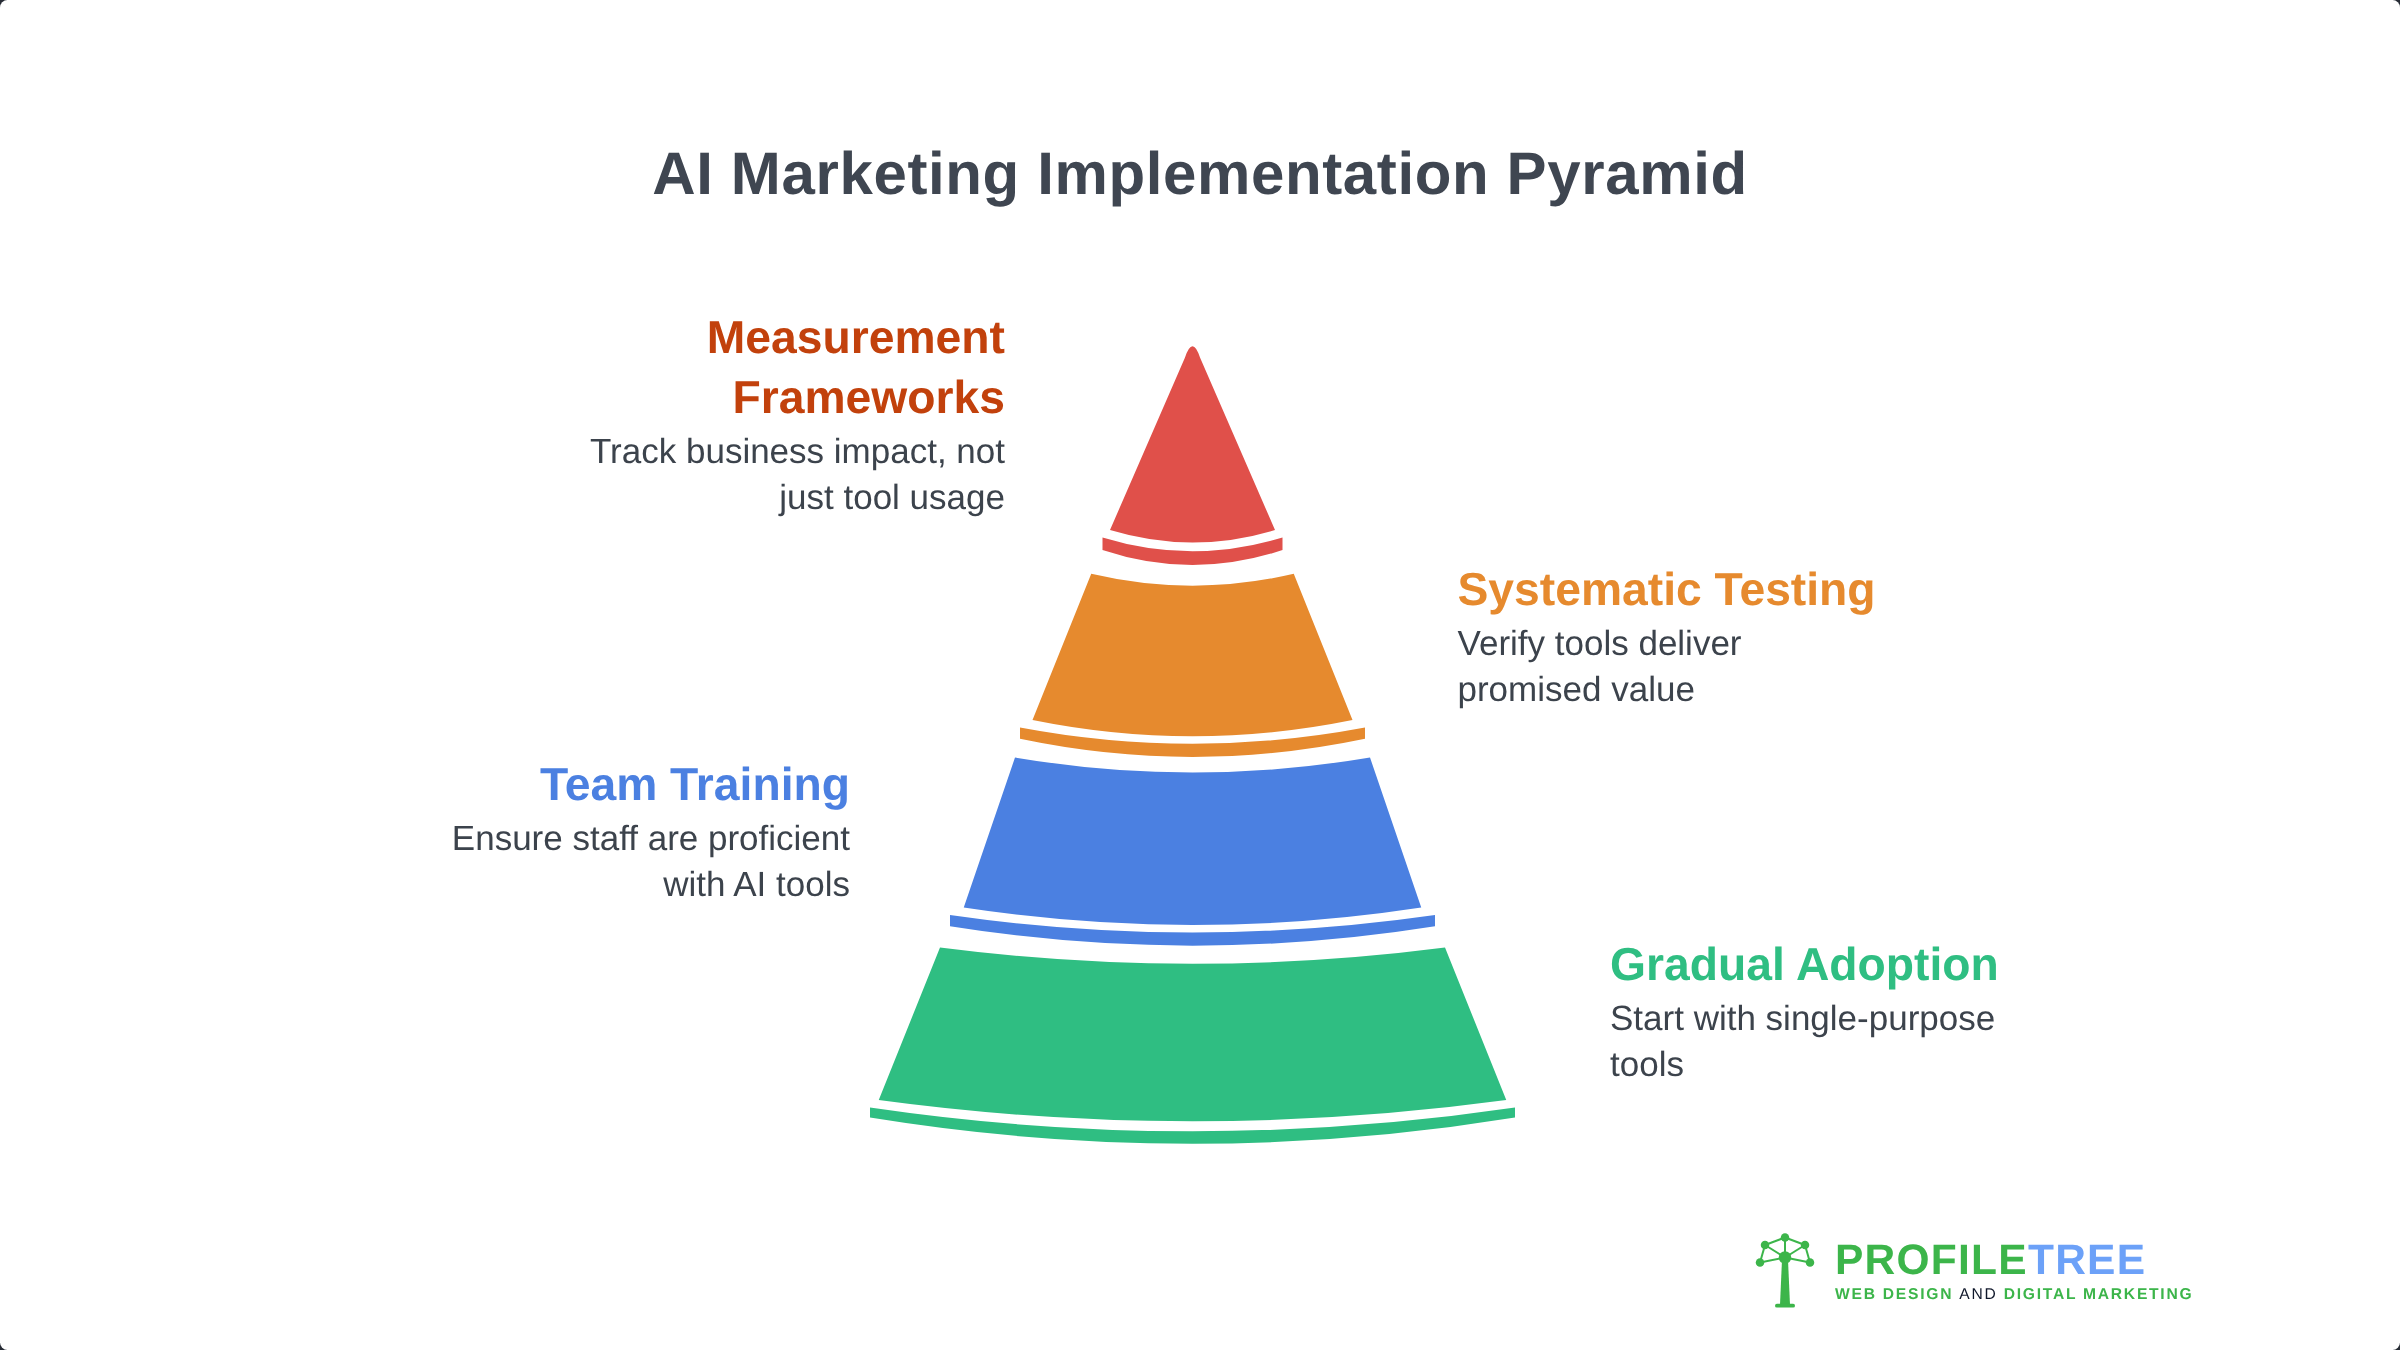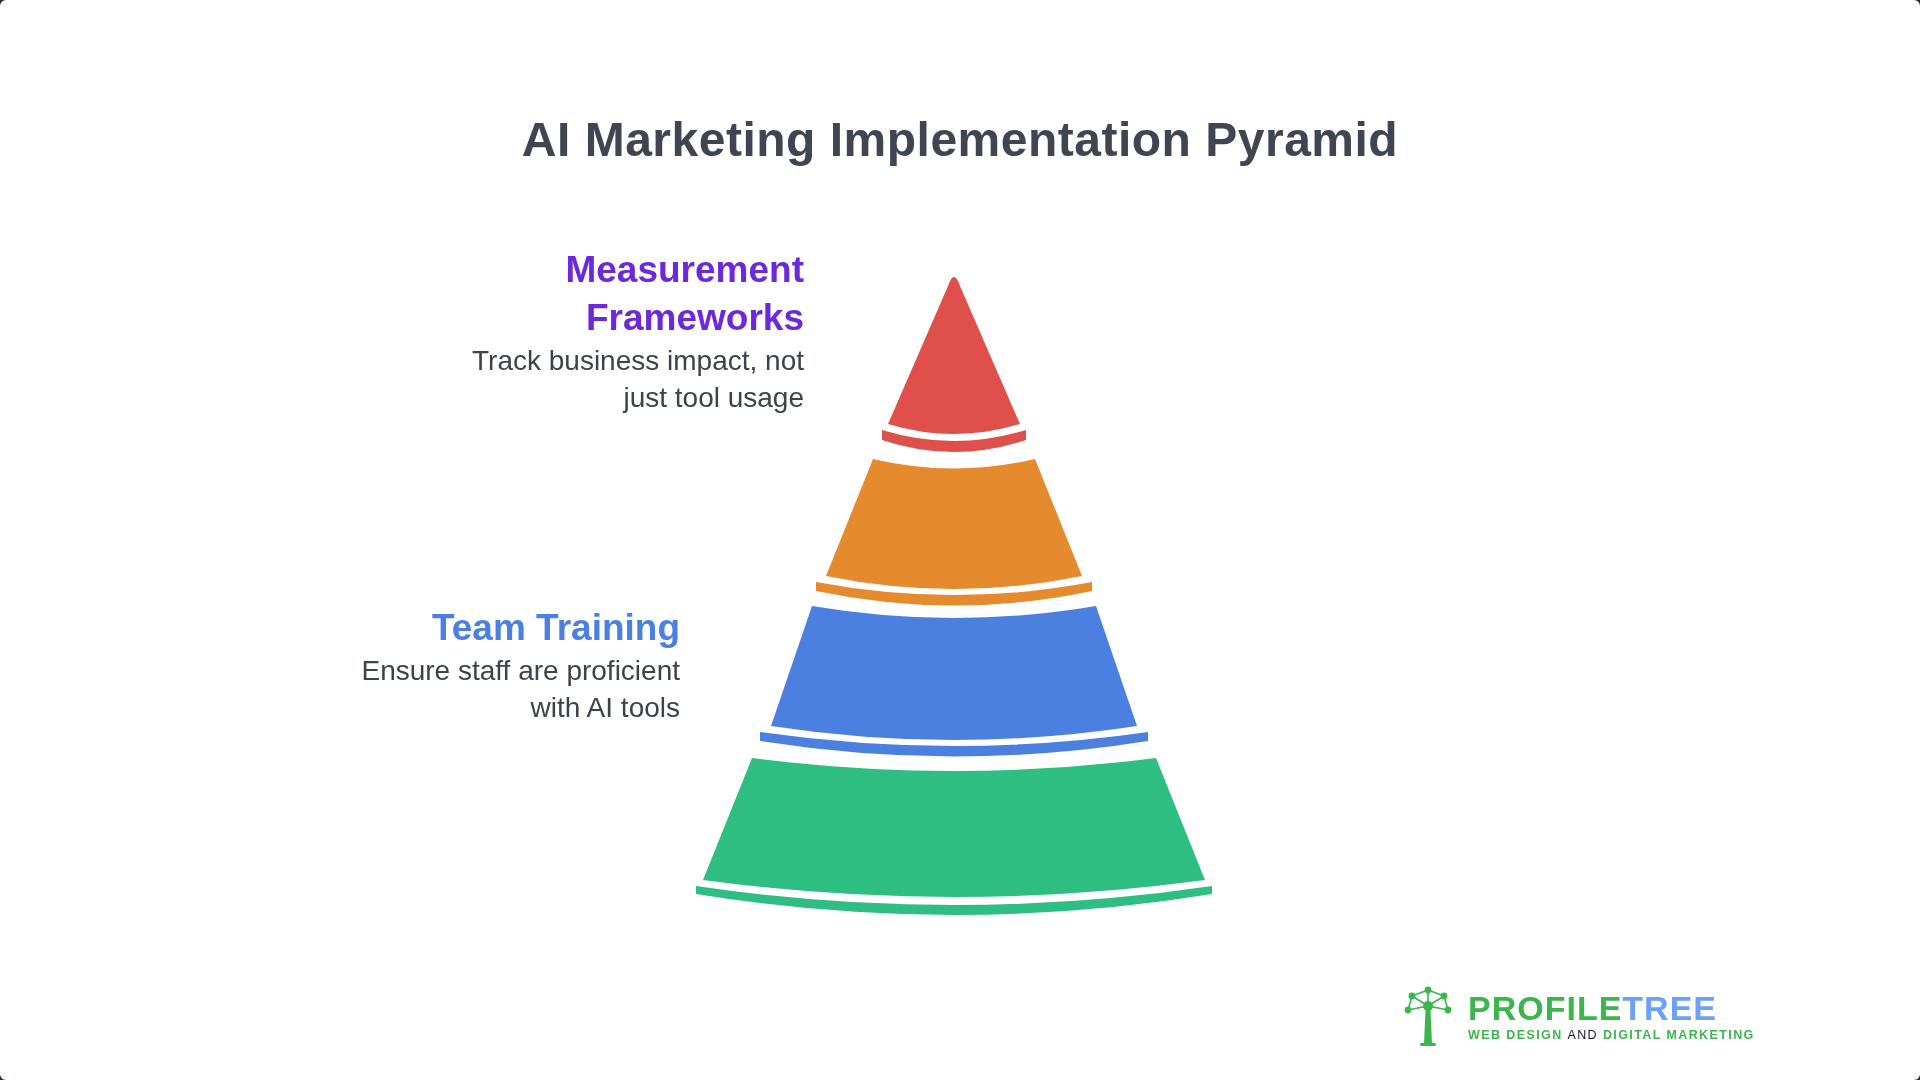--- a/index.html
+++ b/index.html
@@ -80,41 +80,59 @@
     <path d="M816,582 Q954,608 1092,582 L1092,591 Q954,620 816,591 Z" style="fill: rgb(230, 138, 46);"></path>
 
     <path d="M812,606 Q954,630 1096,606 L1137,726 Q954,754 771,726 Z" style="fill: rgb(75, 128, 225);"></path>
     <path d="M760,732 Q954,760 1148,732 L1148,741 Q954,772 760,741 Z" style="fill: rgb(75, 128, 225);"></path>
 
     <path d="M752,758 Q954,784 1156,758 L1205,880 Q954,914 703,880 Z" style="fill: rgb(47, 190, 130);"></path>
     <path d="M696,886 Q954,924 1212,886 L1212,894 Q954,936 696,894 Z" style="fill: rgb(47, 190, 130);"></path>
   </svg>
 
   <div class="label-block align-right lbl-measurement">
-    <div class="level-heading" style="color: #6d28d9;">
+    <div class="level-heading" style="color: #c2410c;">
       <div>Measurement</div>
       <div>Frameworks</div>
     </div>
     <div class="level-desc">
       <div>Track business impact, not</div>
       <div>just tool usage</div>
     </div>
   </div>
 
+  <div class="label-block align-left lbl-systematic">
+    <div class="level-heading" style="color: rgb(230, 138, 46);">
+      <div>Systematic Testing</div>
+    </div>
+    <div class="level-desc">
+      <div>Verify tools deliver</div>
+      <div>promised value</div>
+    </div>
+  </div>
 
   <div class="label-block align-right lbl-team">
     <div class="level-heading" style="color: rgb(75, 128, 225);">
       <div>Team Training</div>
     </div>
     <div class="level-desc">
       <div>Ensure staff are proficient</div>
       <div>with AI tools</div>
     </div>
   </div>
 
+  <div class="label-block align-left lbl-gradual">
+    <div class="level-heading" style="color: rgb(47, 190, 130);">
+      <div>Gradual Adoption</div>
+    </div>
+    <div class="level-desc">
+      <div>Start with single-purpose</div>
+      <div>tools</div>
+    </div>
+  </div>
 
   <div class="logo">
     <svg class="logo-icon" viewBox="0 0 56 62" aria-hidden="true">
       <g fill="none" stroke-width="1.6" style="stroke: rgb(60, 181, 74);">
         <line x1="28" y1="20" x2="12" y2="10"></line>
         <line x1="28" y1="20" x2="44" y2="10"></line>
         <line x1="28" y1="20" x2="28" y2="4"></line>
         <line x1="28" y1="20" x2="8" y2="24"></line>
         <line x1="28" y1="20" x2="48" y2="24"></line>
         <line x1="12" y1="10" x2="28" y2="4"></line>

